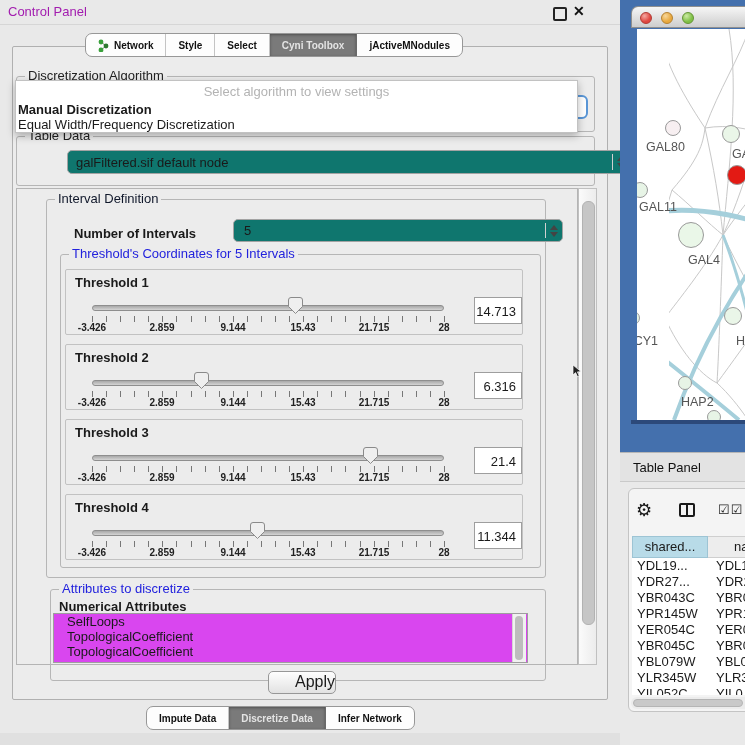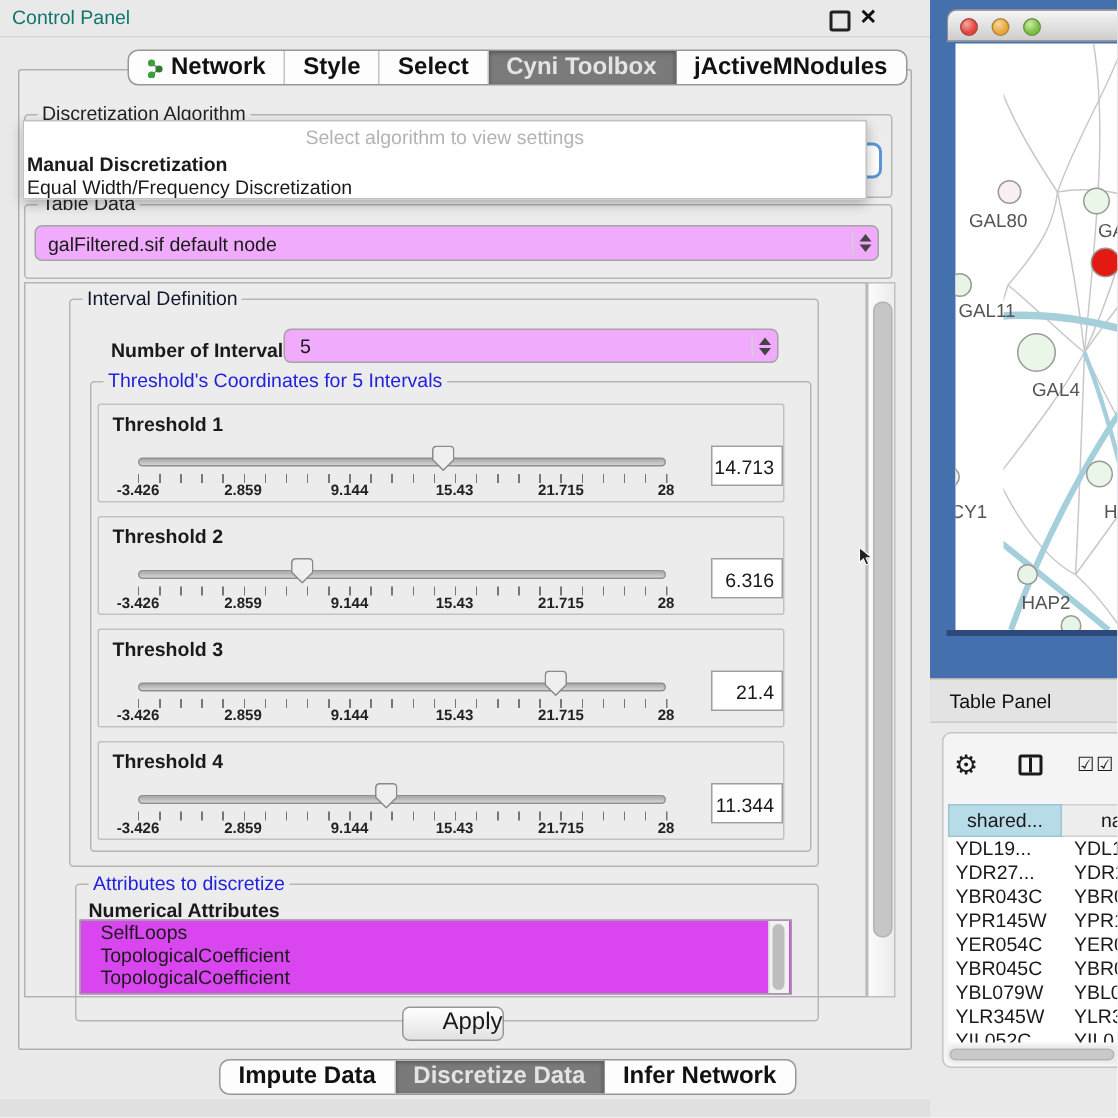--- a/index.html
+++ b/index.html
@@ -2,44 +2,44 @@
 <html><head>
 <meta charset="utf-8">
 <style>
   html,body{margin:0;padding:0;}
   #stage{position:relative;width:745px;height:745px;background:#e9e9e9;overflow:hidden;
          font-family:"Liberation Sans",sans-serif;color:#1a1a1a;}
   .abs{position:absolute;}
 
   
   #titlebar{left:0;top:0;width:620px;height:24px;background:#e9e9e9;border-bottom:1px solid #d6d6d6;}
-  #titlebar .title{position:absolute;left:8px;top:4px;font-size:13px;color:#0f766e;}
+  #titlebar .title{position:absolute;left:8px;top:4px;font-size:13px;color:#a21caf;}
   #float-btn{position:absolute;left:553px;top:7px;width:10px;height:10px;border:2px solid #222;border-radius:2px;}
   #close-btn{position:absolute;left:573px;top:3px;font-size:14px;font-weight:bold;color:#111;}
 
   #outer-panel{left:12px;top:46px;width:594px;height:652px;border:1px solid #b0b0b0;background:#ececec;border-radius:2px;}
 
   
   .tabbar{display:flex;align-items:stretch;background:#fdfdfd;border:1px solid #979797;border-radius:7px;overflow:hidden;height:24px;box-sizing:border-box;}
-  .tab{display:flex;align-items:center;gap:5px;padding:0 12px;font-size:16px;font-weight:600;color:#111;
+  .tab{display:flex;align-items:center;gap:5px;padding:0 12px;font-size:10px;font-weight:600;color:#111;
        border-right:1px solid #c4c4c4;cursor:default;white-space:nowrap;}
   .tab:last-child{border-right:none;}
   .tab.sel{background:#7a7a7a;color:#e4e4e4;border-right:1px solid #6a6a6a;box-shadow:inset 0 1px 3px rgba(0,0,0,.35);}
   #top-tabs{left:85px;top:33px;}
   #bottom-tabs{left:146px;top:706px;}
 
   
   .group{border:1px solid #b6b6b6;border-radius:3px;}
   .group-label{position:absolute;top:-8px;left:8px;background:#ececec;padding:0 3px;font-size:13px;line-height:14px;}
   .lbl-green{color:#0f172a;}
   .lbl-blue{color:#2222dd;}
   .lbl-dark{color:#222;}
 
   
-  .combo{background:#f0abfc;border:1px solid #a3a3a3;border-radius:5px;box-sizing:border-box;font-size:13px;display:flex;align-items:center;}
+  .combo{background:#0f766e;border:1px solid #a3a3a3;border-radius:5px;box-sizing:border-box;font-size:13px;display:flex;align-items:center;margin-left:44px;}
   .combo .val{flex:1;padding-left:8px;overflow:hidden;white-space:nowrap;}
   .spinner{width:16px;display:flex;flex-direction:column;align-items:center;justify-content:center;gap:2px;border-left:1px solid #d0d0d0;height:70%;}
   .tri-up{width:0;height:0;border-left:4px solid transparent;border-right:4px solid transparent;border-bottom:5px solid #444;}
   .tri-dn{width:0;height:0;border-left:4px solid transparent;border-right:4px solid transparent;border-top:5px solid #444;}
 
   
   #algo-popup{left:15px;top:80px;width:561px;background:#fff;border:1px solid #c2c2c2;
               box-shadow:0 3px 8px rgba(0,0,0,.28);z-index:5;font-size:13px;}
   #algo-popup .prompt{height:21px;line-height:21px;text-align:center;color:#b3b3b3;}
   #algo-popup .opt{height:15px;line-height:15px;padding-left:2px;}

